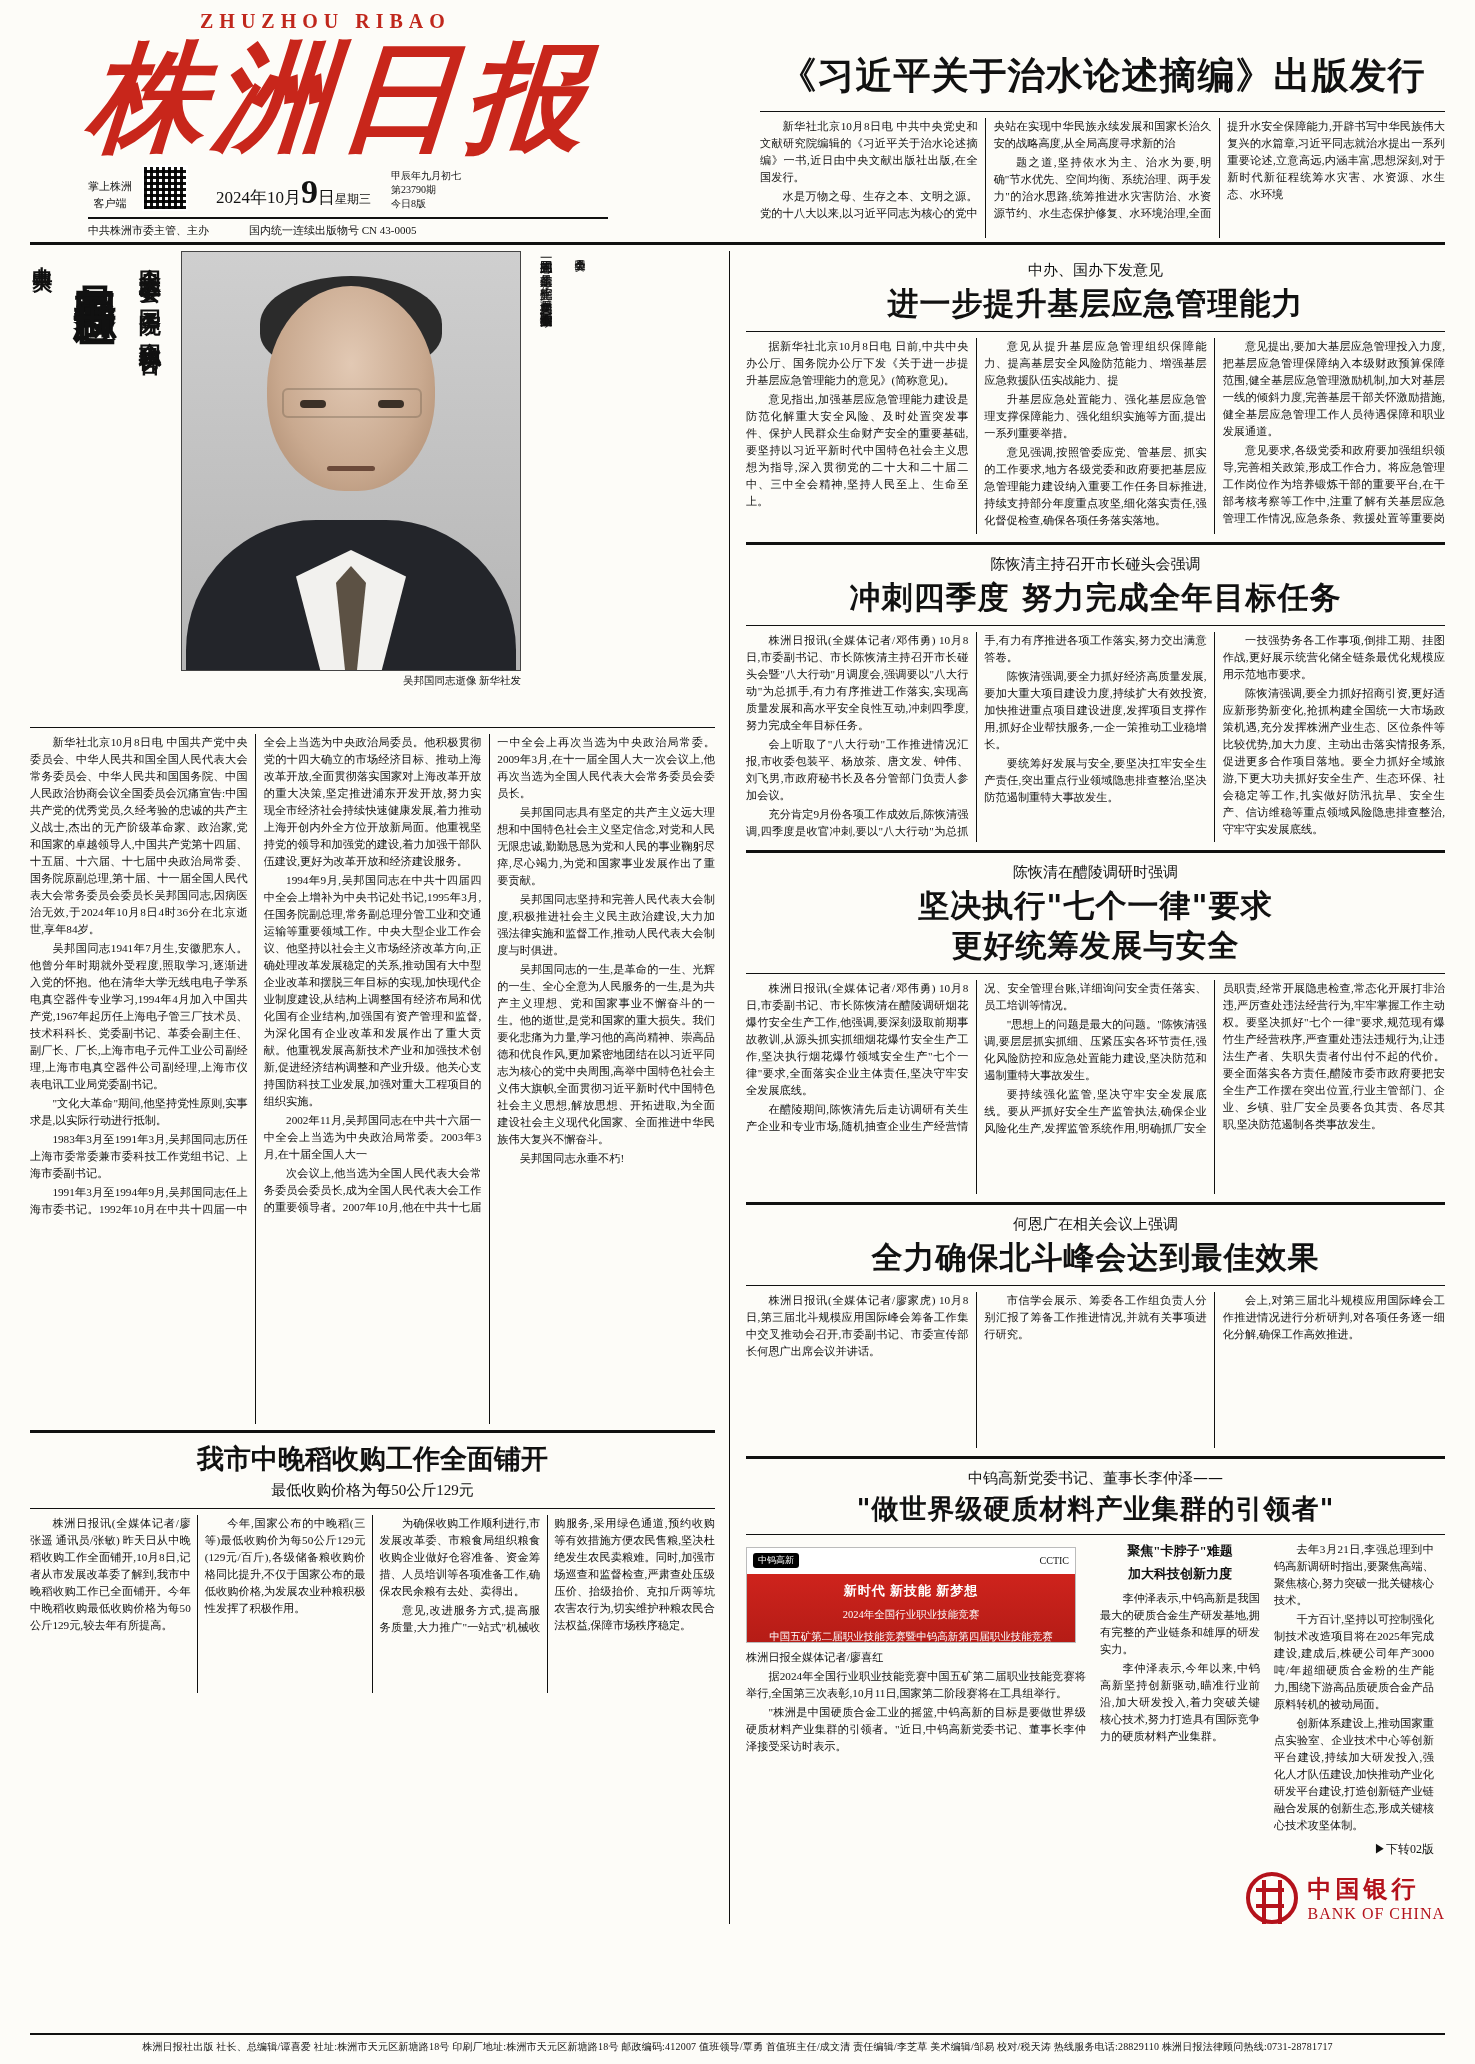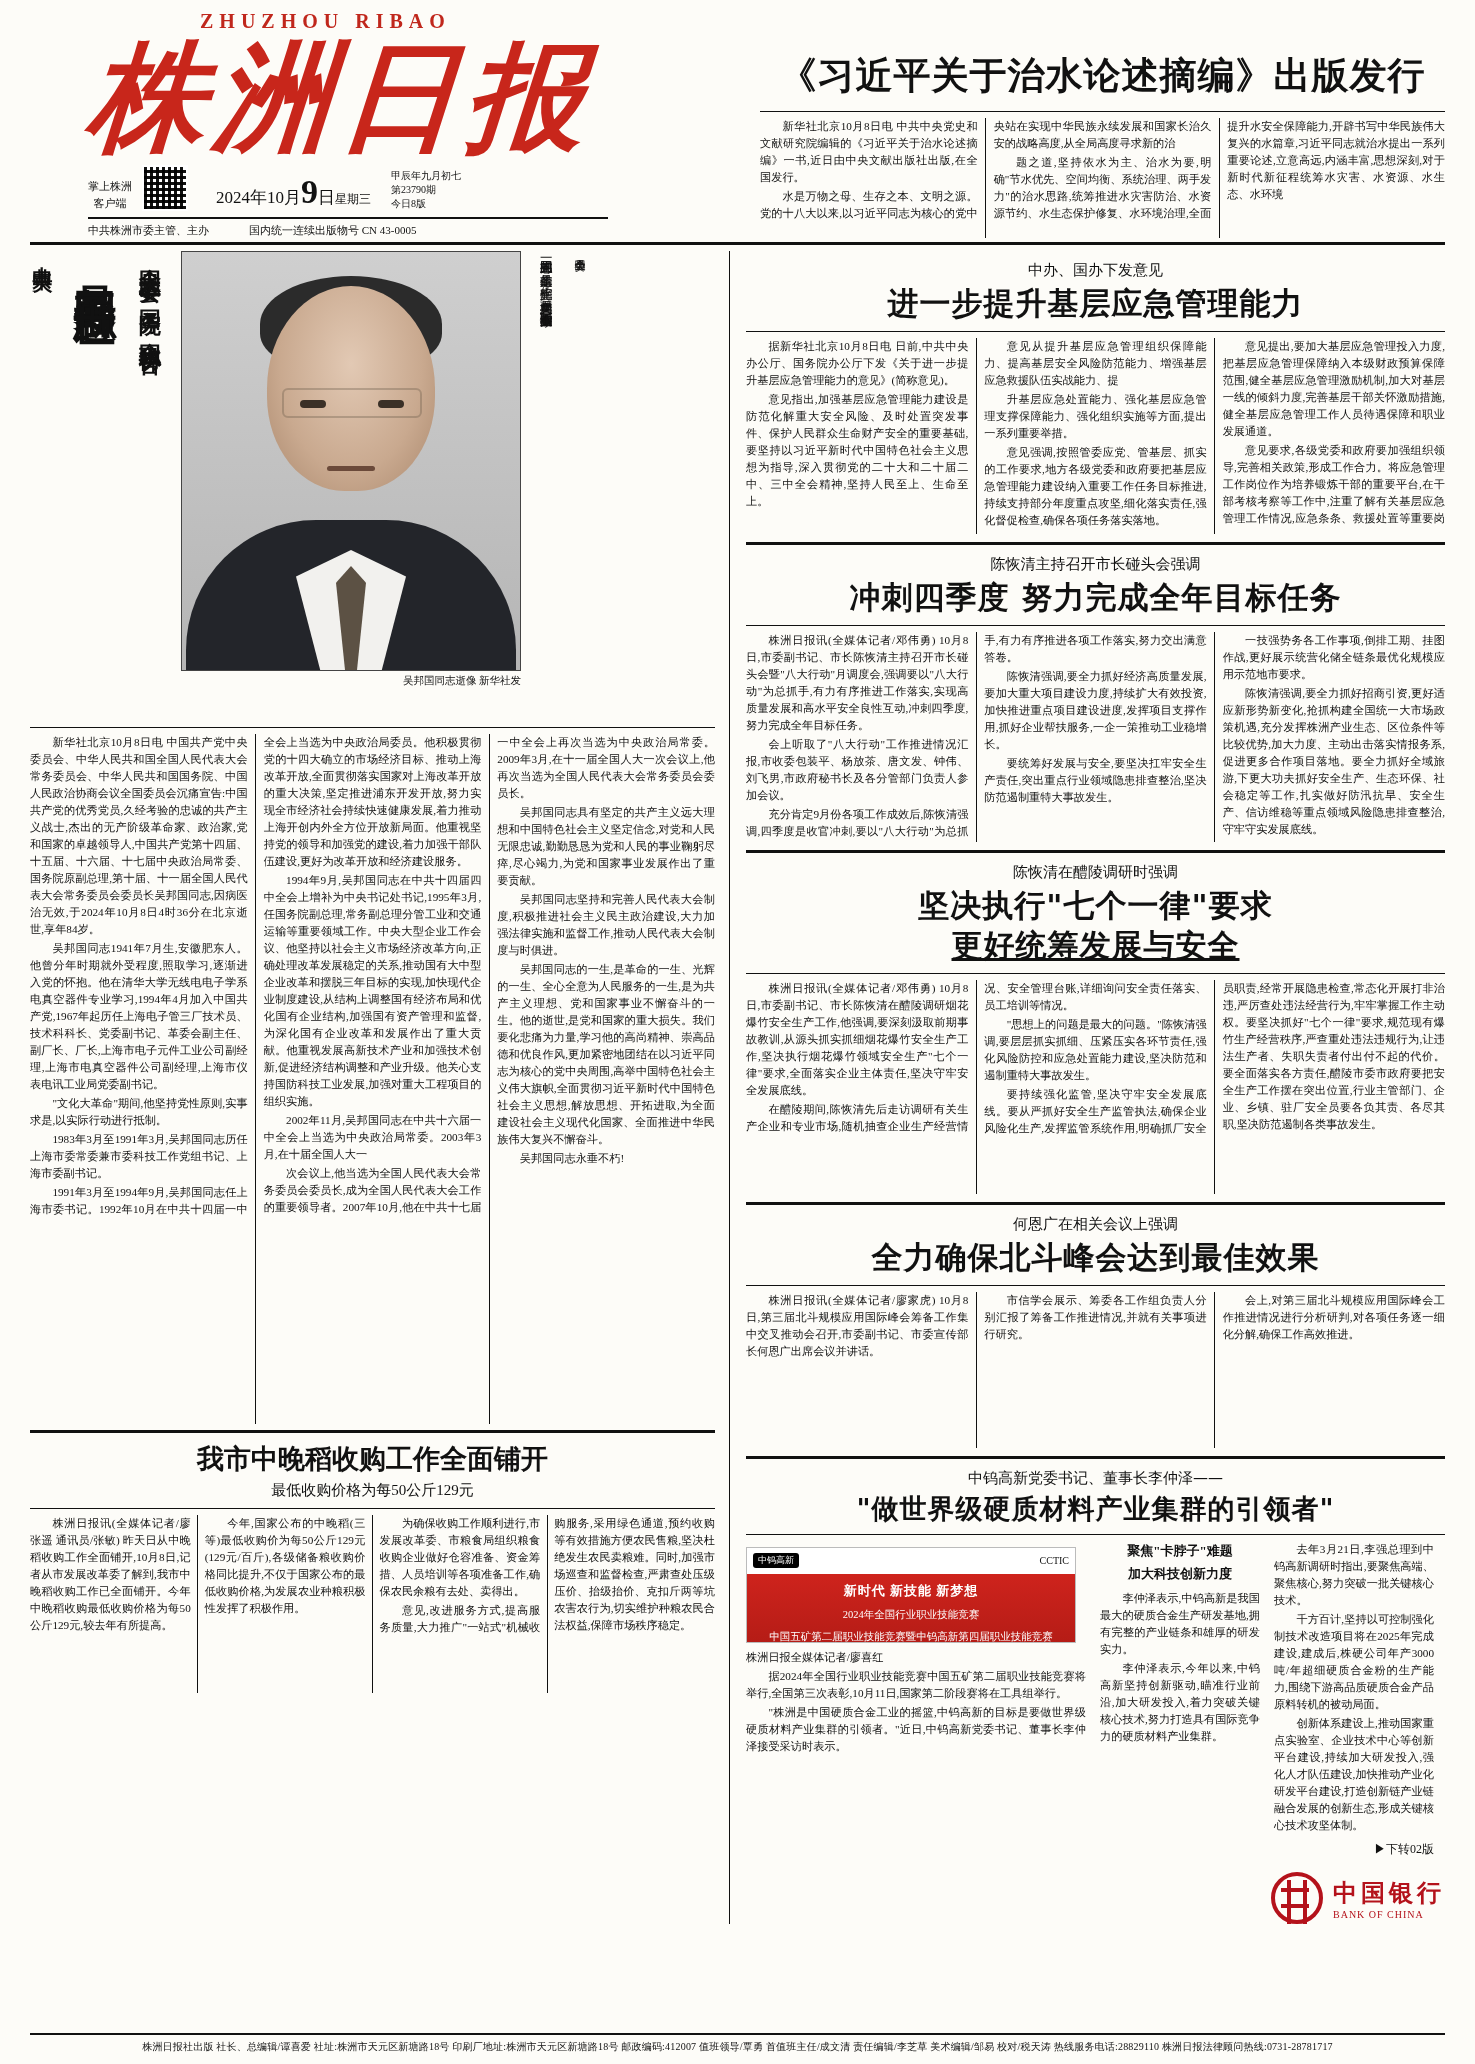--- a/index.html
+++ b/index.html
@@ -163,21 +163,21 @@
   .ad .adbadge{background:#000000;color:#fff;border-radius:3px;padding:1px 5px;font-size:9px;}
   .ad .adline{font-size:13px;font-weight:bold;text-align:center;margin-top:8px;letter-spacing:1px;}
   .ad .adline2{font-size:10.5px;text-align:center;margin-top:8px;line-height:1.4;}
 
   
   .boc { display:flex; align-items:center; gap:10px; justify-content:flex-end; margin-top: 14px; }
   .boc-mark { width:52px; height:52px; border:4px solid #b4121b; border-radius:50%; position:relative;}
   .boc-mark:before{content:"";position:absolute;left:50%;top:4px;transform:translateX(-50%);width:12px;height:44px;border-left:4px solid #b4121b;border-right:4px solid #b4121b;}
   .boc-mark:after{content:"";position:absolute;left:6px;top:50%;transform:translateY(-50%);width:28px;height:12px;border-top:4px solid #b4121b;border-bottom:4px solid #b4121b;}
   .boc-txt .cn{font-size:24px;font-weight:bold;color:#b4121b;letter-spacing:4px;}
-  .boc-txt .en{font-size:10px;color:#b4121b;letter-spacing:1px;}
+  .boc-txt .en{font-size:16px;color:#b4121b;letter-spacing:1px;}
 
   .turnto { text-align:right; font-size:12px; margin-top:6px; }
 
   
   .footer {
     position:absolute; left:30px; right:30px; bottom: 10px;
     border-top: 2px solid #111; padding-top: 5px;
     font-size: 10px; text-align:center; letter-spacing:.2px;
   }
   .center{text-align:center;}
@@ -325,21 +325,21 @@
           <p>一技强势务各工作事项,倒排工期、挂图作战,更好展示统营化储全链条最优化规模应用示范地市要求。</p>
           <p>陈恢清强调,要全力抓好招商引资,更好适应新形势新变化,抢抓构建全国统一大市场政策机遇,充分发挥株洲产业生态、区位条件等比较优势,加大力度、主动出击落实情报务系,促进更多合作项目落地。要全力抓好全域旅游,下更大功夫抓好安全生产、生态环保、社会稳定等工作,扎实做好防汛抗旱、安全生产、信访维稳等重点领域风险隐患排查整治,守牢守实发展底线。</p>
         </div>
       </div>
 
       <div class="hr-thick" style="margin-top:8px;"></div>
 
       <div class="art-block">
         <div class="kicker">陈恢清在醴陵调研时强调</div>
         <div class="h-main">坚决执行"七个一律"要求</div>
-        <div class="h-main" style="margin-top:-6px;text-decoration:underline;">更好统筹发展与安全</div>
+        <div class="h-main" style="margin-top:-6px;">更好统筹发展与安全</div>
         <div class="hr-thin"></div>
         <div class="cols3 col-body" style="margin-top:6px;height:214px;overflow:hidden;">
           <p>株洲日报讯(全媒体记者/邓伟勇) 10月8日,市委副书记、市长陈恢清在醴陵调研烟花爆竹安全生产工作,他强调,要深刻汲取前期事故教训,从源头抓实抓细烟花爆竹安全生产工作,坚决执行烟花爆竹领域安全生产"七个一律"要求,全面落实企业主体责任,坚决守牢安全发展底线。</p>
           <p>在醴陵期间,陈恢清先后走访调研有关生产企业和专业市场,随机抽查企业生产经营情况、安全管理台账,详细询问安全责任落实、员工培训等情况。</p>
           <p>"思想上的问题是最大的问题。"陈恢清强调,要层层抓实抓细、压紧压实各环节责任,强化风险防控和应急处置能力建设,坚决防范和遏制重特大事故发生。</p>
           <p>要持续强化监管,坚决守牢安全发展底线。要从严抓好安全生产监管执法,确保企业风险化生产,发挥监管系统作用,明确抓厂安全员职责,经常开展隐患检查,常态化开展打非治违,严厉查处违法经营行为,牢牢掌握工作主动权。要坚决抓好"七个一律"要求,规范现有爆竹生产经营秩序,严查重处违法违规行为,让违法生产者、失职失责者付出付不起的代价。要全面落实各方责任,醴陵市委市政府要把安全生产工作摆在突出位置,行业主管部门、企业、乡镇、驻厂安全员要各负其责、各尽其职,坚决防范遏制各类事故发生。</p>
         </div>
       </div>
 
       <div class="hr-thick" style="margin-top:8px;"></div>

